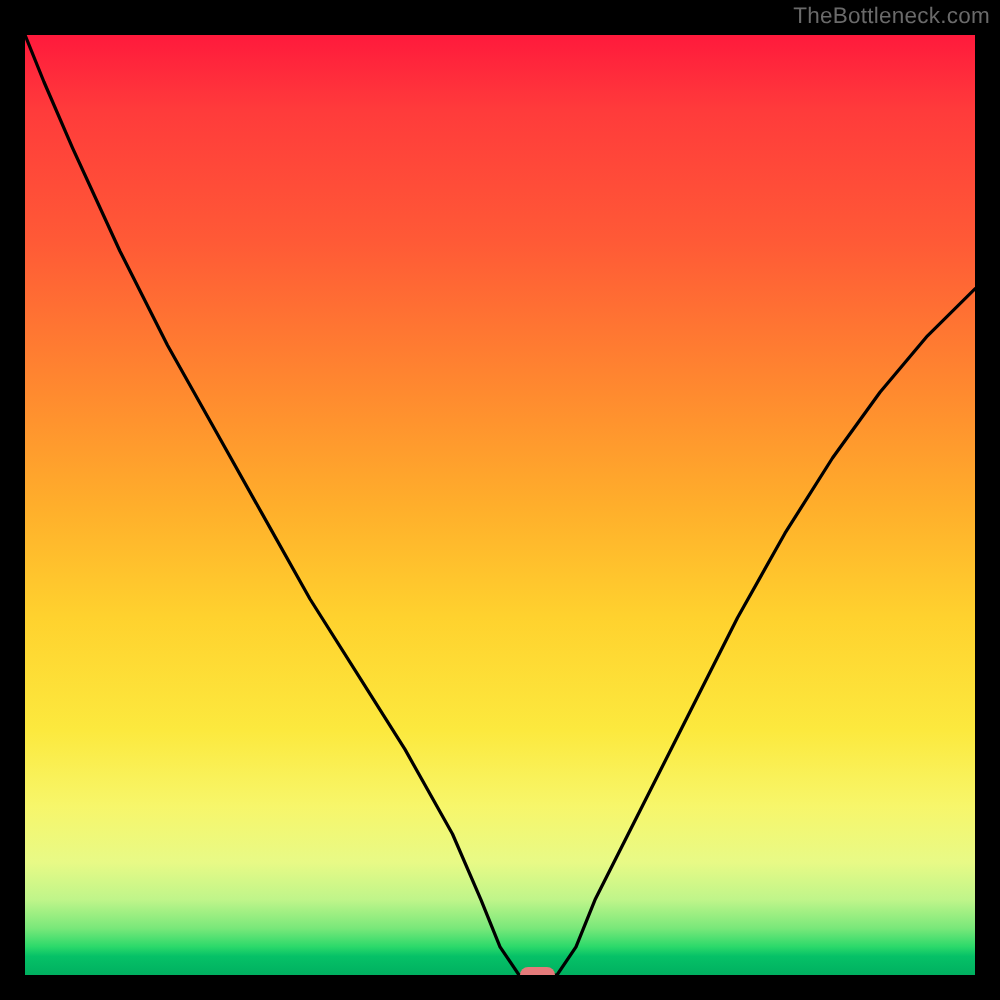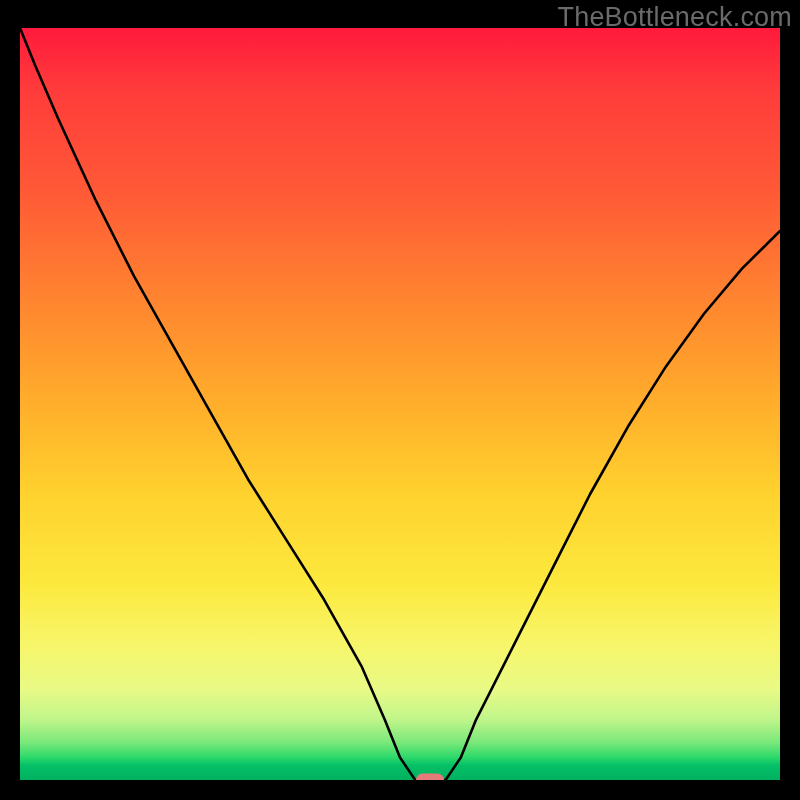--- a/index.html
+++ b/index.html
@@ -15,21 +15,21 @@
     position: relative;
     width: 800px;
     height: 800px;
     background: #000000;
   }
   .watermark {
     position: absolute;
     top: 2px;
     right: 8px;
     color: #6a6a6a;
-    font-size: 27px;
+    font-size: 18px;
     font-weight: 500;
     letter-spacing: 0.2px;
     z-index: 10;
     user-select: none;
   }
   .plot-area {
     position: absolute;
     left: 20px;
     top: 28px;
     width: 760px;

